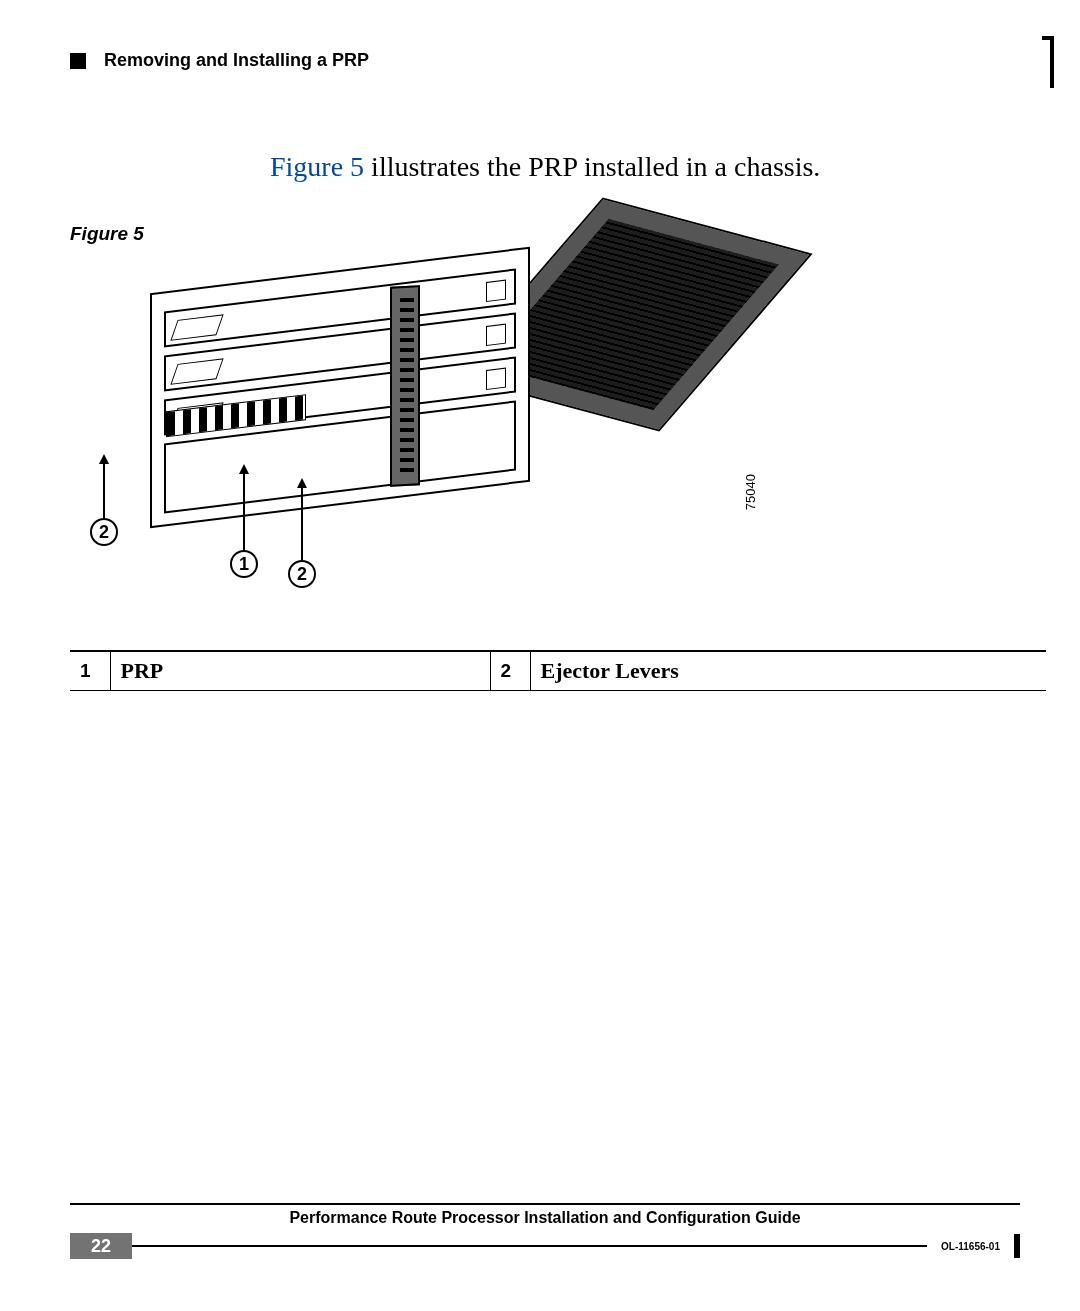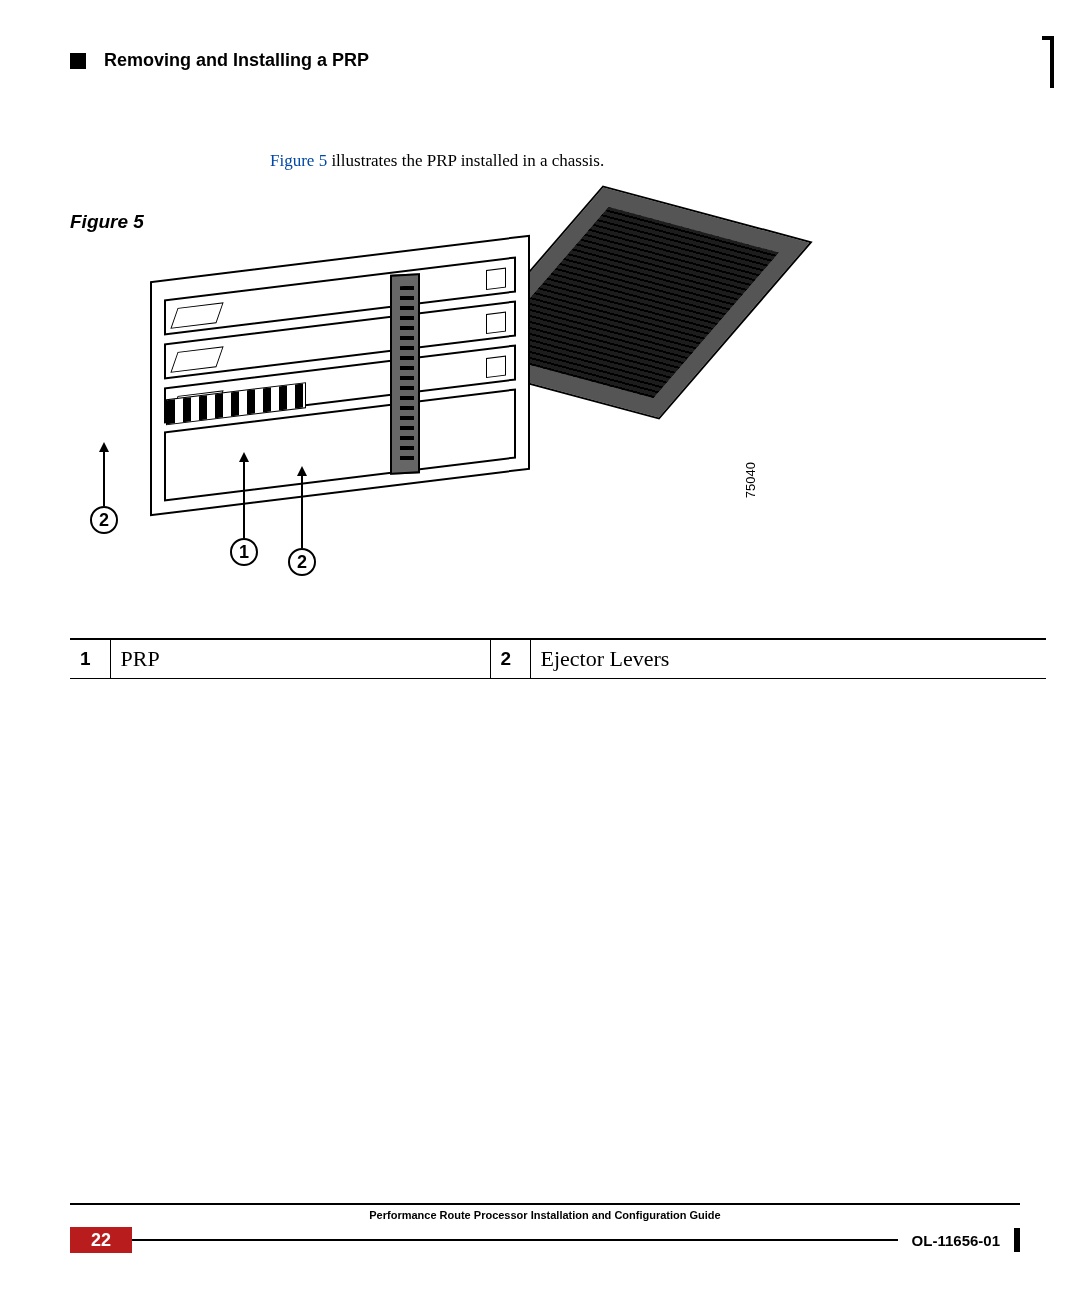--- a/index.html
+++ b/index.html
@@ -35,21 +35,21 @@
     top: -14px;
     right: -8px;
     width: 12px;
     height: 52px;
     border-top: 4px solid #000;
     border-right: 4px solid #000;
   }
   
   .body-text {
     margin: 80px 0 40px 200px;
-    font-size: 17px;
+    font-size: 28px;
     color: #000;
   }
   .body-text a { color: #0048a8; text-decoration: none; }
   
   .fig-caption-row {
     display: flex;
     gap: 60px;
     margin-left: 0;
     font-family: Arial, Helvetica, sans-serif;
     font-style: italic;
@@ -175,66 +175,67 @@
   }
   .legend-table td.num {
     font-family: Arial, Helvetica, sans-serif;
     font-weight: bold;
     font-size: 19px;
     width: 40px;
     border-right: 1px solid #000;
   }
   .legend-table td.lbl {
     border-right: 1px solid #000;
+    font-weight: bold;
   }
   .legend-table td:last-child { border-right: none; margin-left: 12px; }
   .legend-table td.lbl.first { width: 380px; }
   
   .footer {
     position: absolute;
     left: 70px; right: 60px; bottom: 50px;
     height: 58px;
   }
   .footer-line {
     border-top: 2px solid #000;
     margin-bottom: 4px;
   }
   .footer-title {
     font-family: Arial, Helvetica, sans-serif;
     font-weight: bold;
-    font-size: 11px;
+    font-size: 16px;
     text-align: center;
     padding-bottom: 6px;
   }
   .footer-bottom {
     display: flex;
     align-items: center;
     height: 26px;
   }
   .page-num {
-    background: #b91c1c;
+    background: #737373;
     color: #fff;
     font-family: Arial, Helvetica, sans-serif;
     font-weight: bold;
     font-size: 18px;
     width: 62px;
     height: 26px;
     display: flex;
     align-items: center;
     justify-content: center;
   }
   .footer-fill {
     flex: 1;
     border-top: 2px solid #000;
     margin-left: 0;
   }
   .doc-id {
     font-family: Arial, Helvetica, sans-serif;
     font-weight: bold;
-    font-size: 15px;
+    font-size: 10px;
     padding: 0 14px;
   }
   .footer-end {
     width: 6px; height: 24px; background:#000;
   }
 </style>
 </head>
 <body>
 
 <div class="page">

